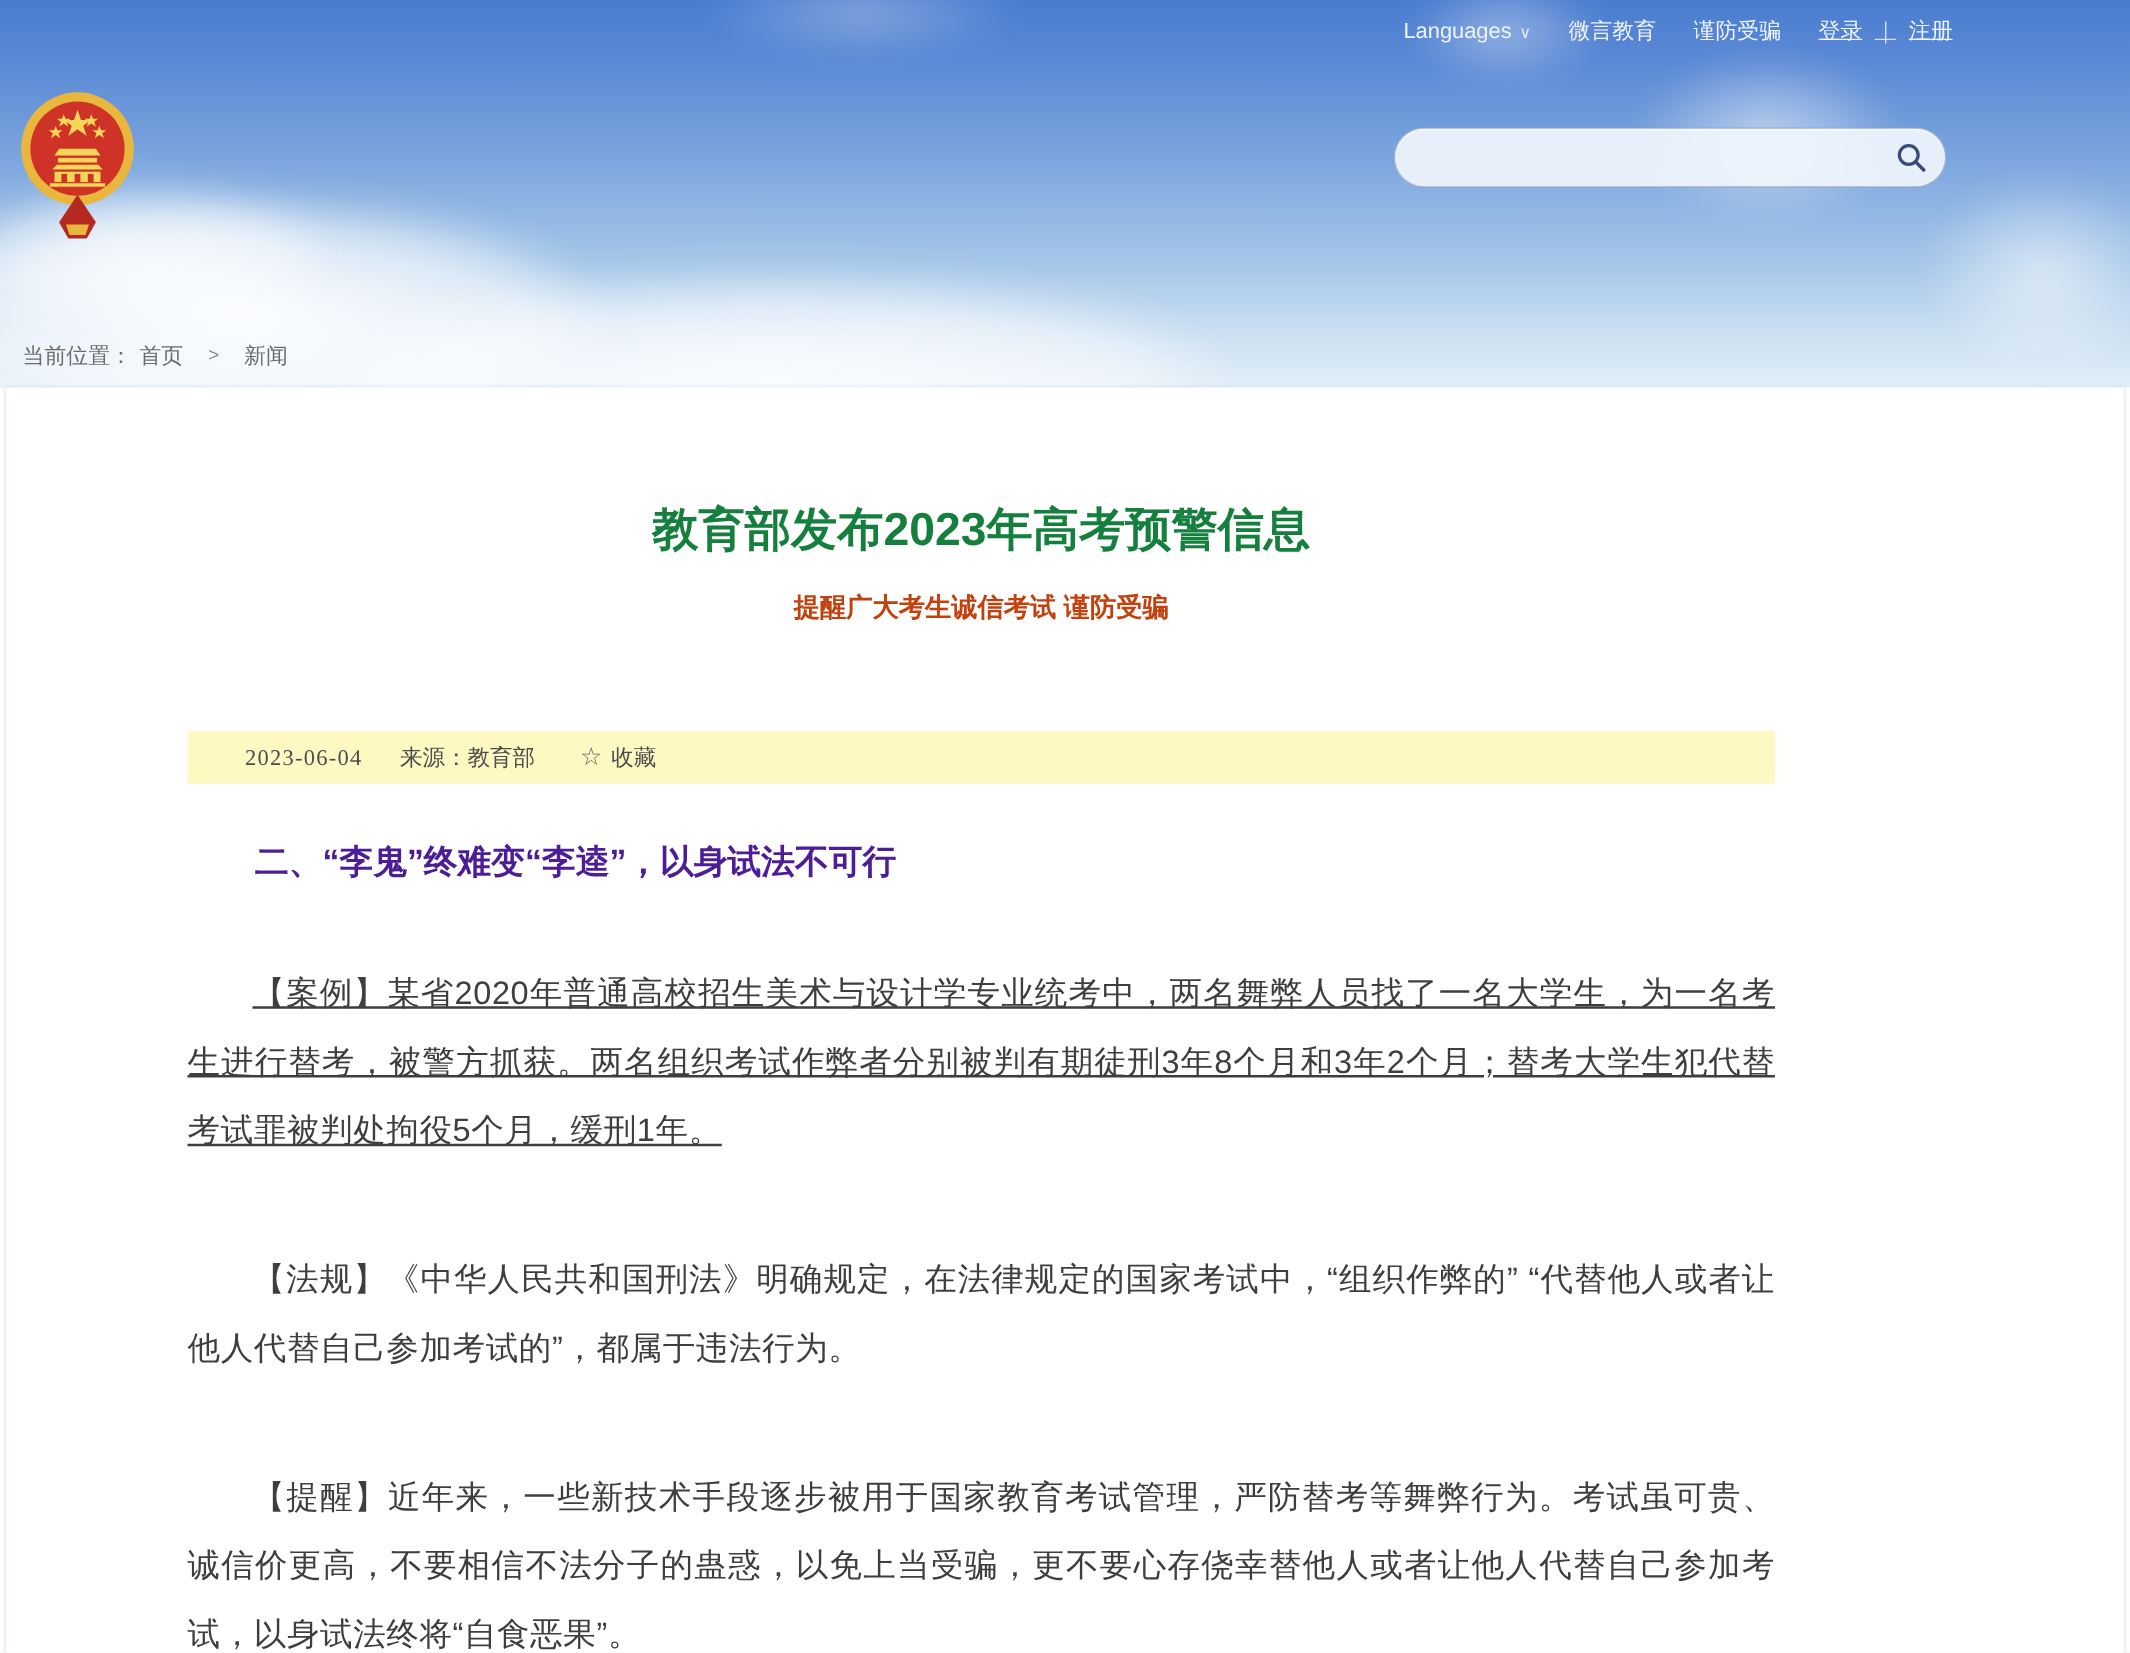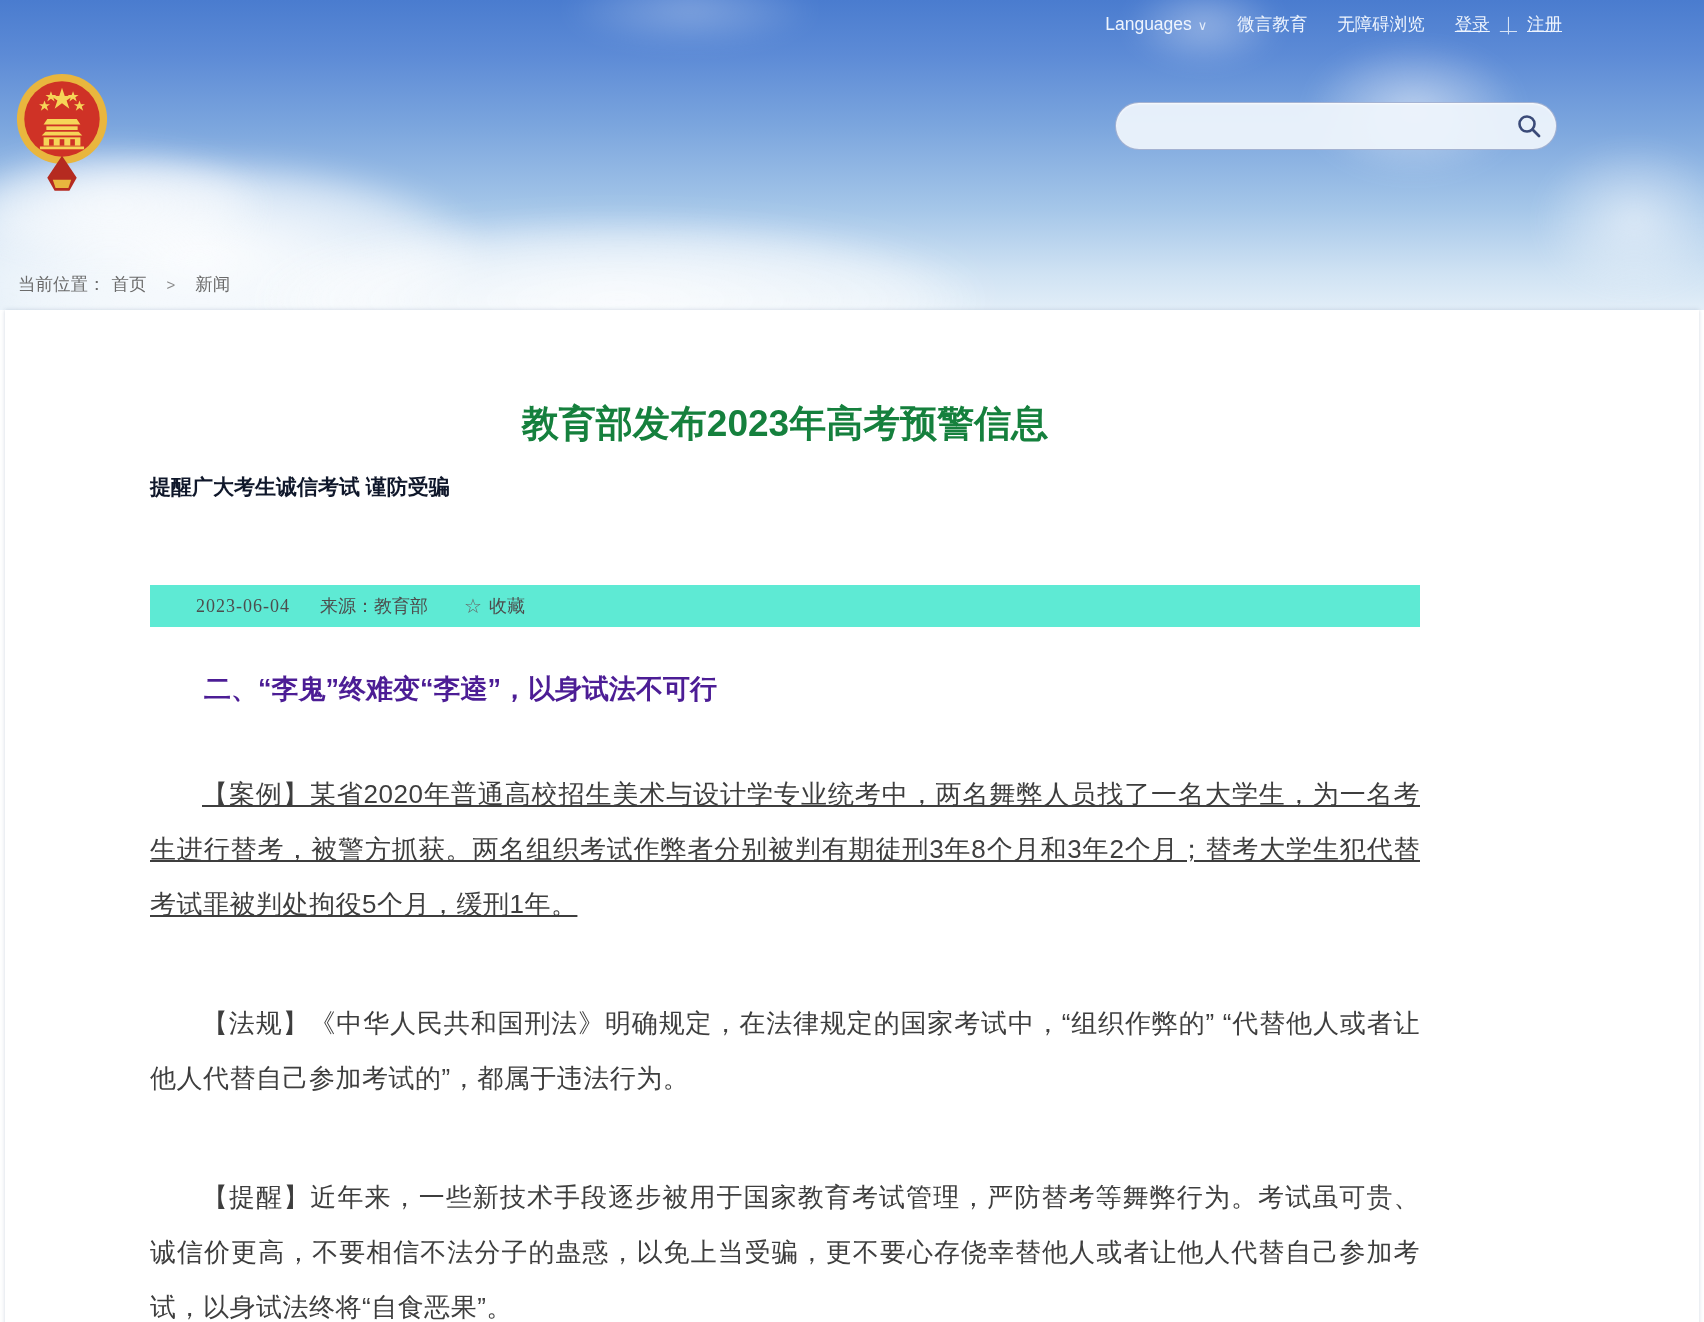--- a/index.html
+++ b/index.html
@@ -48,23 +48,23 @@
   .breadcrumb{position:absolute;left:18px;top:272px;z-index:5;font-size:17.5px;color:#6b6b6b;display:flex;align-items:center;gap:6px;}
   .breadcrumb a{color:#6b6b6b;text-decoration:none;cursor:pointer;}
   .breadcrumb .sep{margin:0 14px;color:#8a8a8a;font-size:15px;}
 
   
   .panel{position:relative;margin:0 5px;background:#ffffff;min-height:1012px;
          box-shadow:0 0 4px rgba(120,140,170,.35);}
   .inner{width:1270px;margin-left:145px;padding-top:88px;}
 
   h1.art-title{margin:0;text-align:center;font-size:37px;font-weight:bold;color:#15803d;line-height:1.4;}
-  h2.art-subtitle{margin:22px 0 0 0;font-size:21px;font-weight:bold;color:#0f172a;line-height:1.4;}
+  h2.art-subtitle{margin:22px 0 0 0;text-align:center;font-size:21px;font-weight:bold;color:#c2410c;line-height:1.4;}
 
-  .meta{margin-top:84px;height:42px;background:#5eead4;display:flex;align-items:center;
+  .meta{margin-top:84px;height:42px;background:#fef9c3;display:flex;align-items:center;
         padding-left:46px;font-family:"Liberation Serif","DejaVu Serif",serif;
         font-size:18px;color:#4d4d4d;text-align:center;}
   .meta .date{letter-spacing:1px;}
   .meta .src{margin-left:30px;}
   .meta .fav{margin-left:36px;display:flex;align-items:center;color:#4d4d4d;text-decoration:none;cursor:pointer;}
   .meta .star{font-size:20px;color:#666;margin-right:7px;line-height:1;}
 
   h3.sect{margin:44px 0 58px 0;padding-left:54px;font-size:27px;font-weight:bold;color:#4c1d95;line-height:1.4;}
 
   .body-text p{margin:64px 0;font-size:26px;color:#3e3e3e;line-height:55px;
@@ -83,21 +83,21 @@
     <div class="wisp w1"></div>
     <div class="wisp w2"></div>
     <div class="wisp w3"></div>
     <div class="wisp w4"></div>
 
     <nav class="topnav">
       <a>
         <span>Languages</span><span class="chev">∨</span>
       </a>
       <a>微言教育</a>
-      <a>无障碍浏览</a>
+      <a>谨防受骗</a>
       <span class="auth">
         <a>登录</a>
         <span class="divider">｜</span>
         <a>注册</a>
       </span>
     </nav>
 
     <span class="emblem">
       <svg viewBox="0 0 100 136" width="92" height="132">
         <circle cx="50" cy="56" r="49" fill="#e9b63e"></circle>

